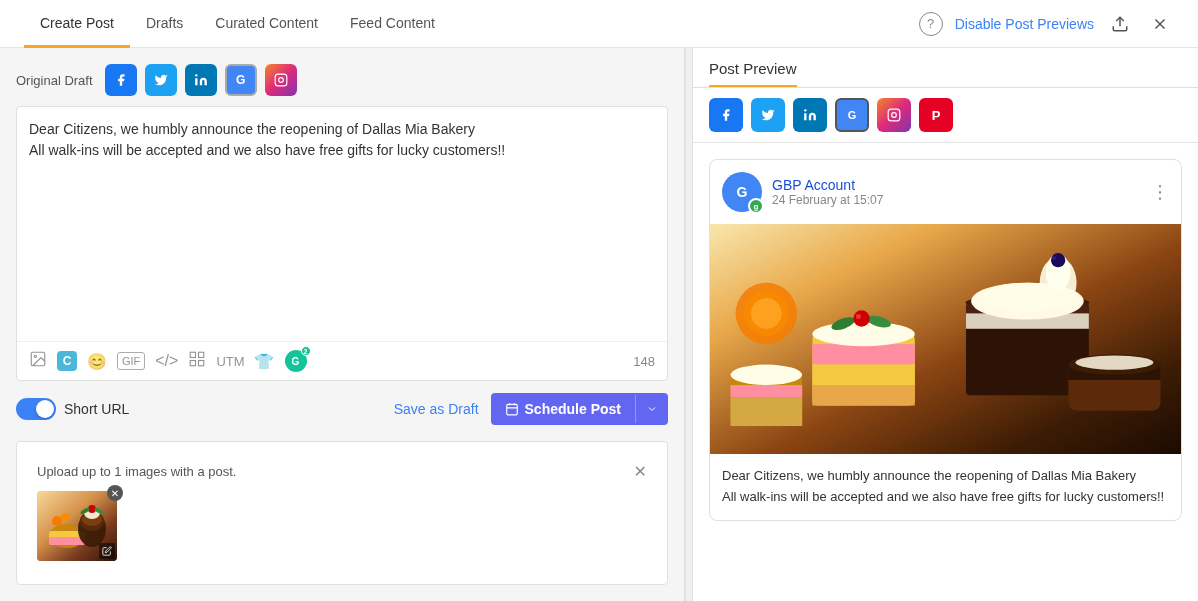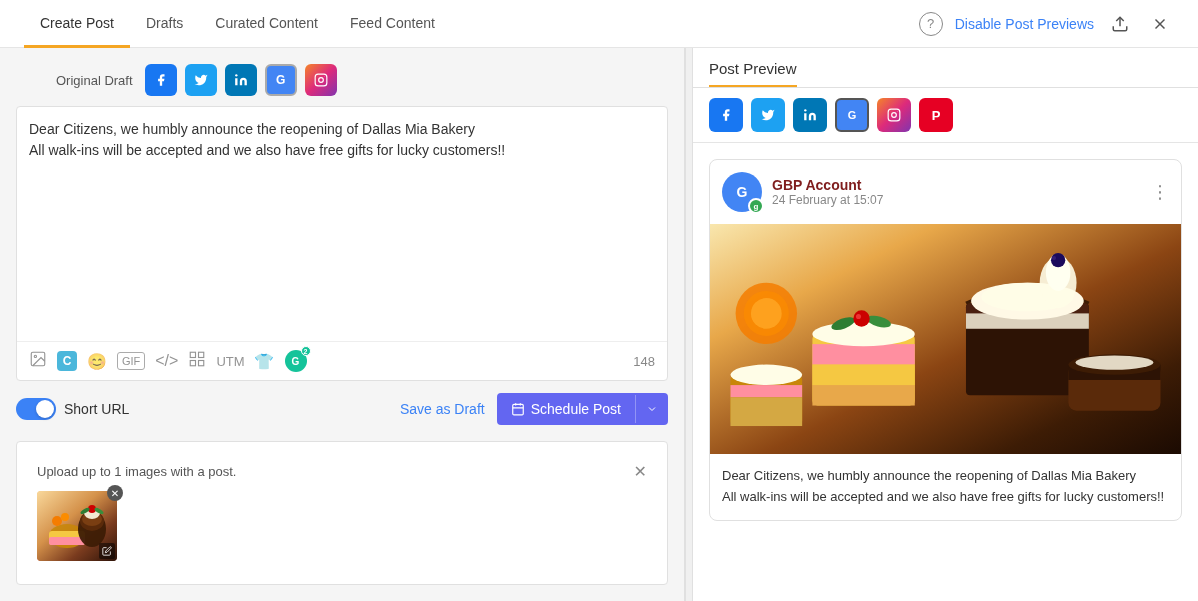--- a/index.html
+++ b/index.html
@@ -38,21 +38,21 @@
     }
 
     
     .main-content { display: flex; height: calc(601px - 48px); }
 
     
     .left-panel { flex: 0 0 685px; border-right: 1px solid #e0e0e0; display: flex; flex-direction: column; padding: 16px; overflow-y: auto; background: #f5f5f5; }
 
     
     .draft-selector { display: flex; align-items: center; gap: 8px; margin-bottom: 10px; flex-wrap: wrap; }
-    .draft-label { font-size: 13px; color: #555; margin-right: 4px; margin-left: 40px; }
+    .draft-label { font-size: 13px; color: #555; margin-right: 4px; }
     .social-icon-btn {
       width: 32px; height: 32px; border-radius: 6px; display: flex; align-items: center; justify-content: center;
       cursor: pointer; border: none; font-size: 14px; color: #fff;
     }
     .social-icon-btn.fb { background: #1877f2; }
     .social-icon-btn.tw { background: #1da1f2; }
     .social-icon-btn.li { background: #0077b5; }
     .social-icon-btn.gbp { background: #4285f4; border: 2px solid #4285f4; position: relative; }
     .social-icon-btn.ig { background: linear-gradient(135deg, #f58529, #dd2a7b, #8134af); }
     .social-icon-btn.active-tab { border: 2px solid #888; }
@@ -76,21 +76,21 @@
 
     
     .bottom-controls { display: flex; align-items: center; gap: 12px; margin-bottom: 16px; }
     .toggle-container { display: flex; align-items: center; gap: 8px; }
     .toggle { width: 40px; height: 22px; border-radius: 11px; background: #3b82f6; position: relative; cursor: pointer; }
     .toggle-knob { width: 18px; height: 18px; border-radius: 50%; background: #fff; position: absolute; top: 2px; right: 2px; box-shadow: 0 1px 3px rgba(0,0,0,0.2); }
     .short-url-label { font-size: 14px; color: #333; }
     .save-draft-btn { margin-left: auto; color: #3b82f6; font-size: 14px; cursor: pointer; background: none; border: none; }
     .schedule-post-btn {
       display: flex; align-items: center; background: #6366f1; color: #fff;
-      border: none; border-radius: 4px; cursor: pointer; font-size: 14px; overflow: hidden;
+      border: none; border-radius: 4px; cursor: pointer; font-size: 14px; overflow: hidden; font-weight: bold;
     }
     .schedule-post-main { padding: 8px 14px; display: flex; align-items: center; gap: 6px; }
     .schedule-post-chevron { padding: 8px 10px; border-left: 1px solid rgba(255,255,255,0.3); display: flex; align-items: center; }
 
     
     .upload-area { background: #fff; border: 1px solid #e0e0e0; border-radius: 4px; padding: 20px; }
     .upload-header { display: flex; align-items: center; justify-content: space-between; margin-bottom: 10px; }
     .upload-label { font-size: 13px; color: #555; }
     .upload-close { cursor: pointer; font-size: 16px; color: #888; background: none; border: none; }
     .upload-thumbnail { position: relative; display: inline-block; }
@@ -135,21 +135,21 @@
       width: 40px; height: 40px; border-radius: 50%; background: #4285f4;
       display: flex; align-items: center; justify-content: center; color: #fff; font-size: 14px; font-weight: bold;
       position: relative; flex-shrink: 0;
     }
     .avatar-badge {
       position: absolute; bottom: -2px; right: -2px; width: 16px; height: 16px;
       background: #34a853; border-radius: 50%; border: 2px solid #fff;
       display: flex; align-items: center; justify-content: center; font-size: 8px; color: #fff;
     }
     .account-info { flex: 1; }
-    .account-name { font-size: 14px; font-weight: 700; color: #7f1d1d; }
+    .account-name { font-size: 14px; font-weight: 400; color: #1d4ed8; }
     .account-date { font-size: 12px; color: #888; }
     .more-icon { color: #888; font-size: 18px; cursor: pointer; }
 
     .preview-image {
       width: 100%; height: 230px;
       background: linear-gradient(135deg, #f9e5b3 0%, #f5c166 15%, #e89c55 30%, #d4763b 45%, #8b4513 60%, #2d1b0e 80%, #1a0a05 100%);
       position: relative; overflow: hidden; display: flex; align-items: center; justify-content: center;
     }
 
     .preview-text { padding: 12px; font-size: 13px; color: #333; line-height: 1.6; }

